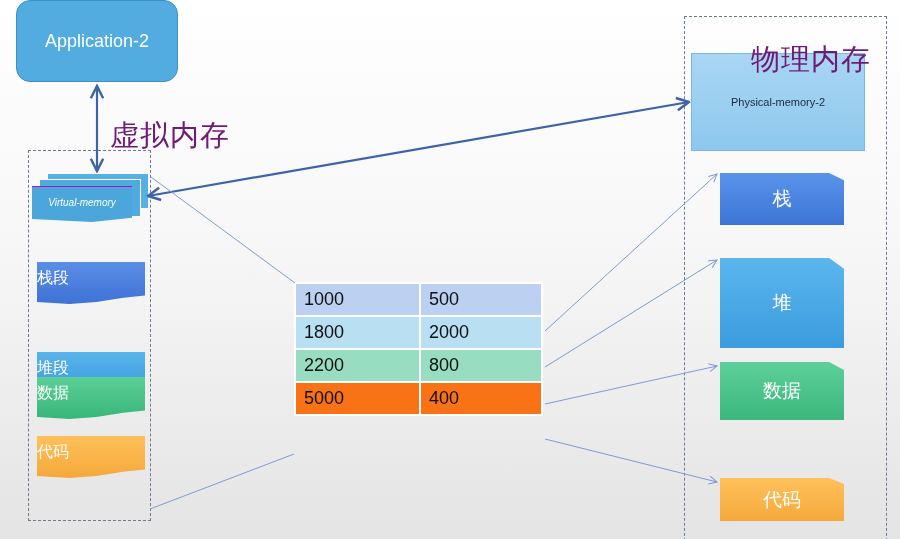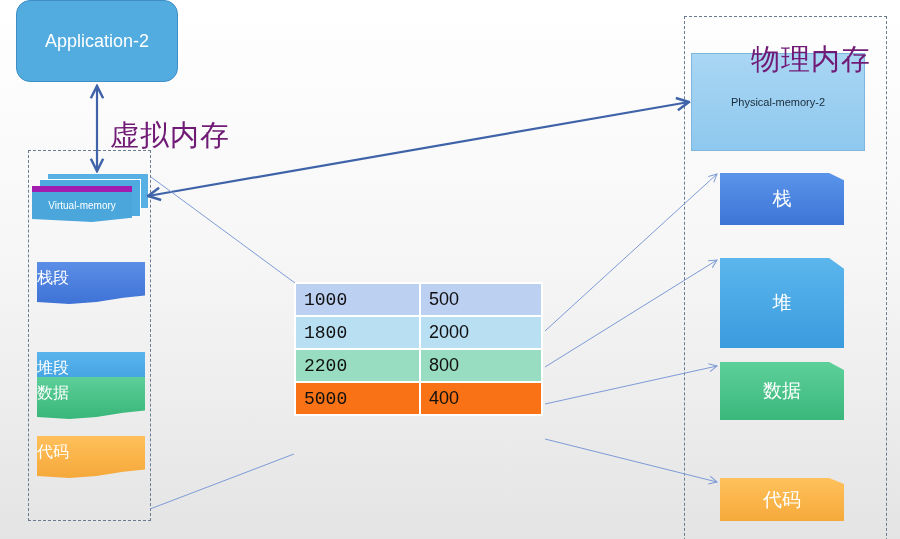--- a/index.html
+++ b/index.html
@@ -37,21 +37,21 @@
     .seg-code  { top: 436px; background: linear-gradient(180deg,#ffc05a,#f5a83a); }
     table.map {
       position: absolute; left: 294px; top: 282px; border-collapse: collapse;
       font-size: 18px; color: #111;
     }
     table.map td, table.map th {
       width: 122px; height: 33px; padding: 0 0 0 8px; text-align: left; box-sizing: border-box;
       border: 2px solid #ffffff;
     }
     table.map th { background: #a8b4da; color: #fff; font-weight: bold; height: 34px; }
-    table.map td.c1 { width: 125px; font-family: Liberation Mono, monospace; }
+    table.map td.c1 { width: 125px; }
     table.map th.c1 { width: 125px; }
     .r0 td { background: #bcd0f2; }
     .r1 td { background: #b9dff3; }
     .r2 td { background: #98dcc2; }
     .r3 td { background: #f97316; }
     .phys-box {
       left: 691px; top: 53px; width: 174px; height: 98px; box-sizing: border-box;
       background: linear-gradient(180deg,#a9d6f3,#8ec8ee); border: 1px solid #7fb6de;
       color: #1a2a3a; font-size: 11px; display: flex; align-items: center; justify-content: center;
     }
@@ -72,21 +72,21 @@
   <span>Application-2</span>
 </div>
 
 <div class="abs dash-box" style="left:28px; top:150px; width:123px; height:371px;"></div>
 
 <div class="abs red-label" style="left:110px; top:116px;">虚拟内存</div>
 
 <div class="abs vm-stack">
   <div class="vm-sheet" style="left:16px; top:2px; height:34px; background:#56b0e3;"></div>
   <div class="vm-sheet" style="left:8px; top:7px; height:36px; background:#4eaadf; border-top:1px solid #fff; border-right:1px solid #fff;"></div>
-  <div class="abs vm-front" style="border-top:6px solid #a21caf;">
+  <div class="abs vm-front" style="border-top:1px solid #a21caf;font-style:italic;">
     <span>Virtual-memory</span>
   </div>
 </div>
 
 <div class="abs seg seg-stack">
   <span>栈段</span>
 </div>
 <div class="abs seg seg-heap">
   <span>堆段</span>
 </div>

